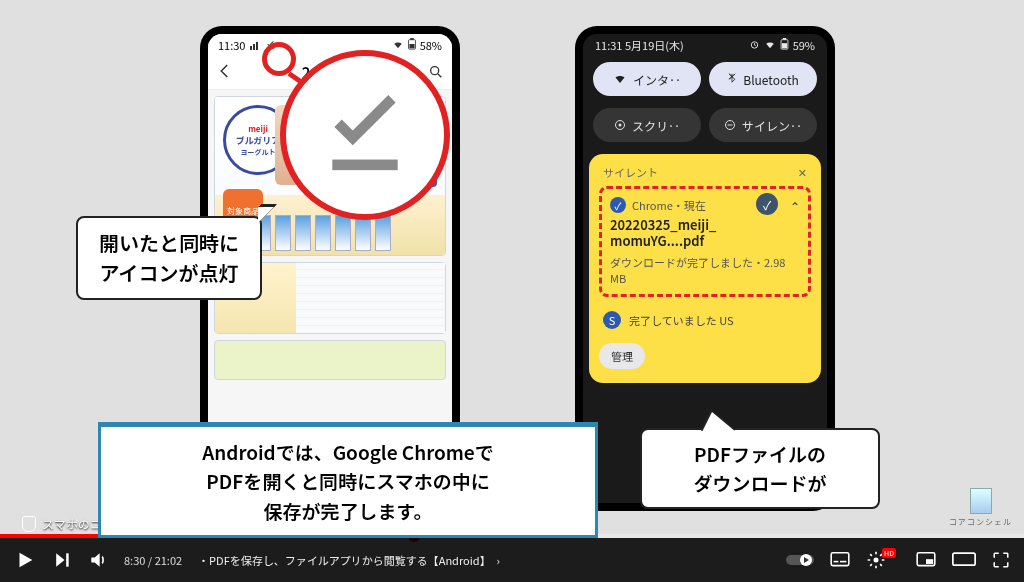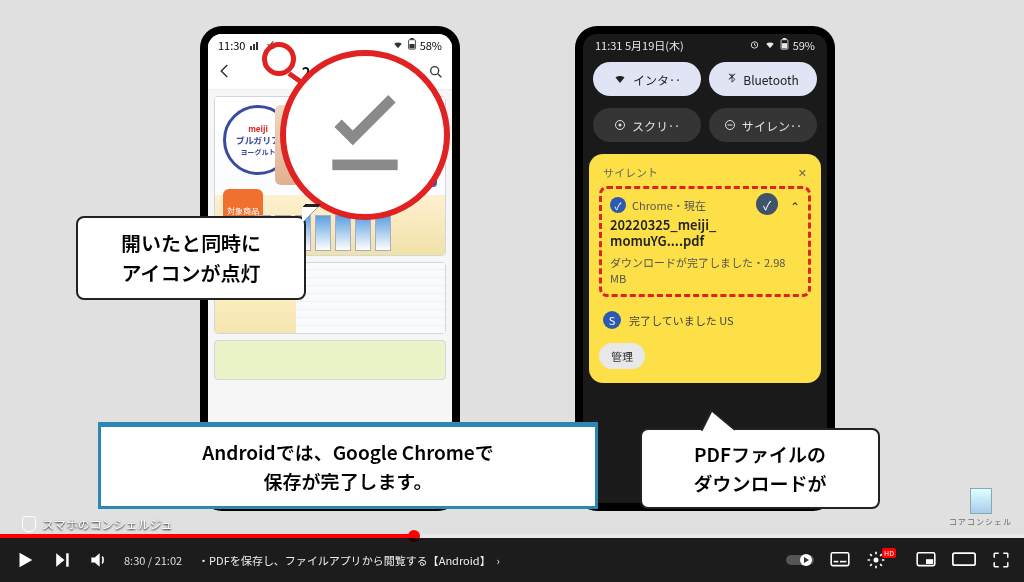--- a/index.html
+++ b/index.html
@@ -35,21 +35,21 @@
 
 
 .mag-outer{position:absolute; left:280px; top:50px; width:170px; height:170px; border-radius:50%; border:6px solid #e02222; background:#fff; display:flex; align-items:center; justify-content:center; z-index:5;}
 .mag-icon{color:#8a8a8a;}
 .connector{position:absolute; left:262px; top:42px; width:34px; height:34px; border:5px solid #e02222; border-radius:50%; z-index:5;}
 .connector::after{content:""; position:absolute; left:22px; top:24px; width:24px; height:5px; background:#e02222; transform:rotate(35deg); transform-origin:left;}
 
 
 .speech{position:absolute; background:#fff; border:2px solid #222; border-radius:8px; padding:10px 14px; font-size:20px; font-weight:600; line-height:1.5; z-index:6;}
 .speech .tail{position:absolute; width:0; height:0;}
-.speech1{left:76px; top:216px; width:230px; text-align:center;}
+.speech1{left:76px; top:216px; width:186px; text-align:center;}
 .speech1 .tail{right:-14px; top:-11px; border-left:16px solid #fff; border-top:0; border-bottom:16px solid transparent; filter:drop-shadow(2px -2px 0 #222) drop-shadow(1px -1px 0 #222);}
 .speech2{left:640px; top:428px; width:240px; text-align:center; font-size:19px;}
 .speech2 .tail{left:60px; top:-18px; border-bottom:20px solid #fff; border-left:10px solid transparent; border-right:24px solid transparent; filter:drop-shadow(0 -2px 0 #222) drop-shadow(-1px -1px 0 #222);}
 
 
 .bluebox{position:absolute; left:98px; top:422px; width:500px; background:#fff; border:3px solid #2e87b3; border-top-width:5px; padding:10px 14px; font-size:19px; font-weight:600; text-align:center; line-height:1.55; z-index:6;}
 
 
 .screen-dark{background:#1a1a1a; color:#e8e8e8;}
 .sb-dark{height:22px; display:flex; align-items:center; justify-content:space-between; padding:0 12px; font-size:11px; color:#e8e8e8;}
@@ -178,20 +178,21 @@
   </div>
 
   <div class="speech speech1">
     <div class="tail"></div>
     <div>開いたと同時に</div>
     <div>アイコンが点灯</div>
   </div>
 
   <div class="bluebox">
     <div>Androidでは、Google Chromeで</div>
+    <div>PDFを開くと同時にスマホの中に</div>
     <div>保存が完了します。</div>
   </div>
 
   <div class="phone phone-right">
     <div class="screen screen-dark">
       <div class="sb-dark">
         <div>
           <span>11:31</span>
           <span>5月19日(木)</span>
         </div>

